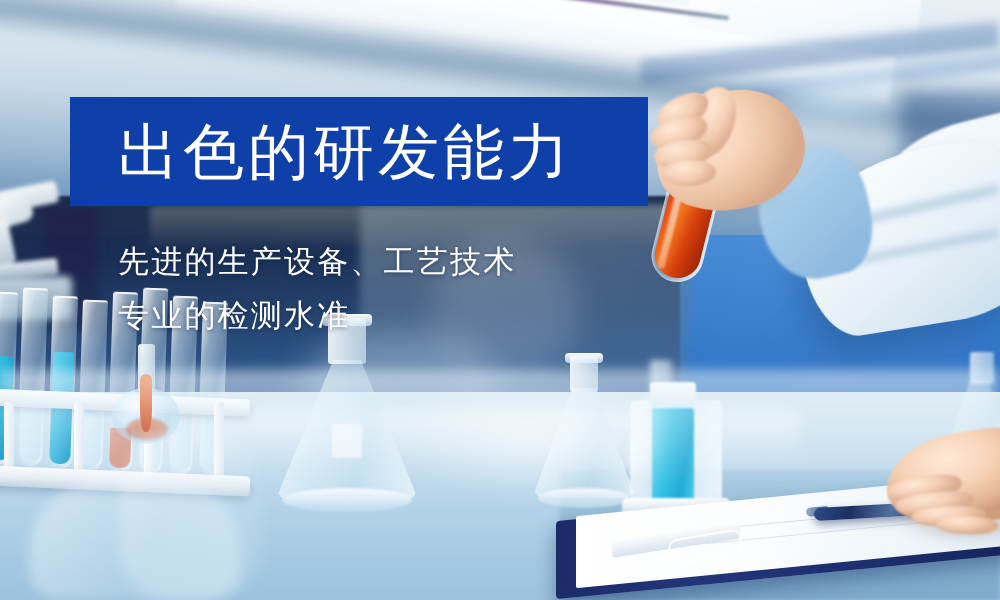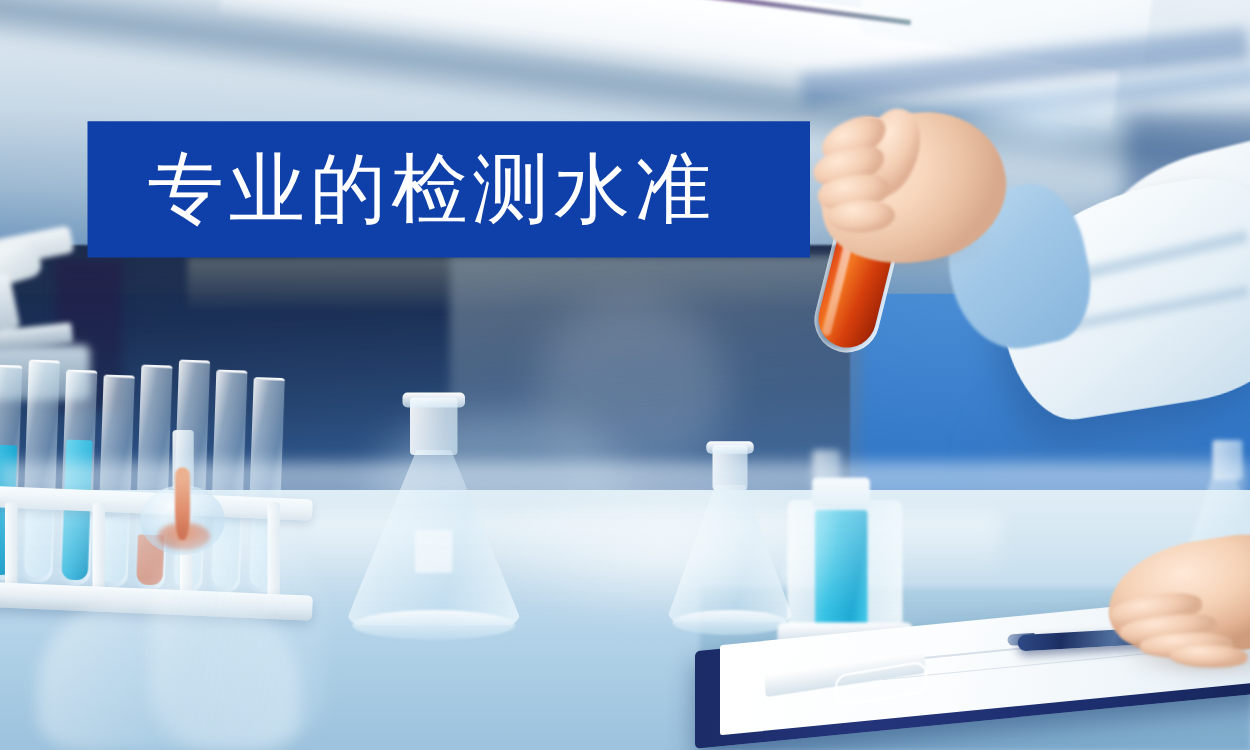--- a/index.html
+++ b/index.html
@@ -733,17 +733,21 @@
   <div class="layer" id="hand2">
     <div id="hand2-shadow"></div>
     <div id="hand2-back"></div>
     <div class="f2" id="f2-1"></div>
     <div class="f2" id="f2-2"></div>
     <div class="f2" id="f2-3"></div>
     <div class="f2" id="f2-4"></div>
   </div>
 
   <div class="layer" id="headline-banner">
-    <div id="headline-text">专业的检测水准</div>
-  </div>
-
+    <div id="headline-text">出色的研发能力</div>
+  </div>
+
+  <div class="layer" id="subtitle-block">
+    <div class="subtitle-line">先进的生产设备、工艺技术</div>
+    <div class="subtitle-line">专业的检测水准</div>
+  </div>
 
 </div>
 
 </body></html>

